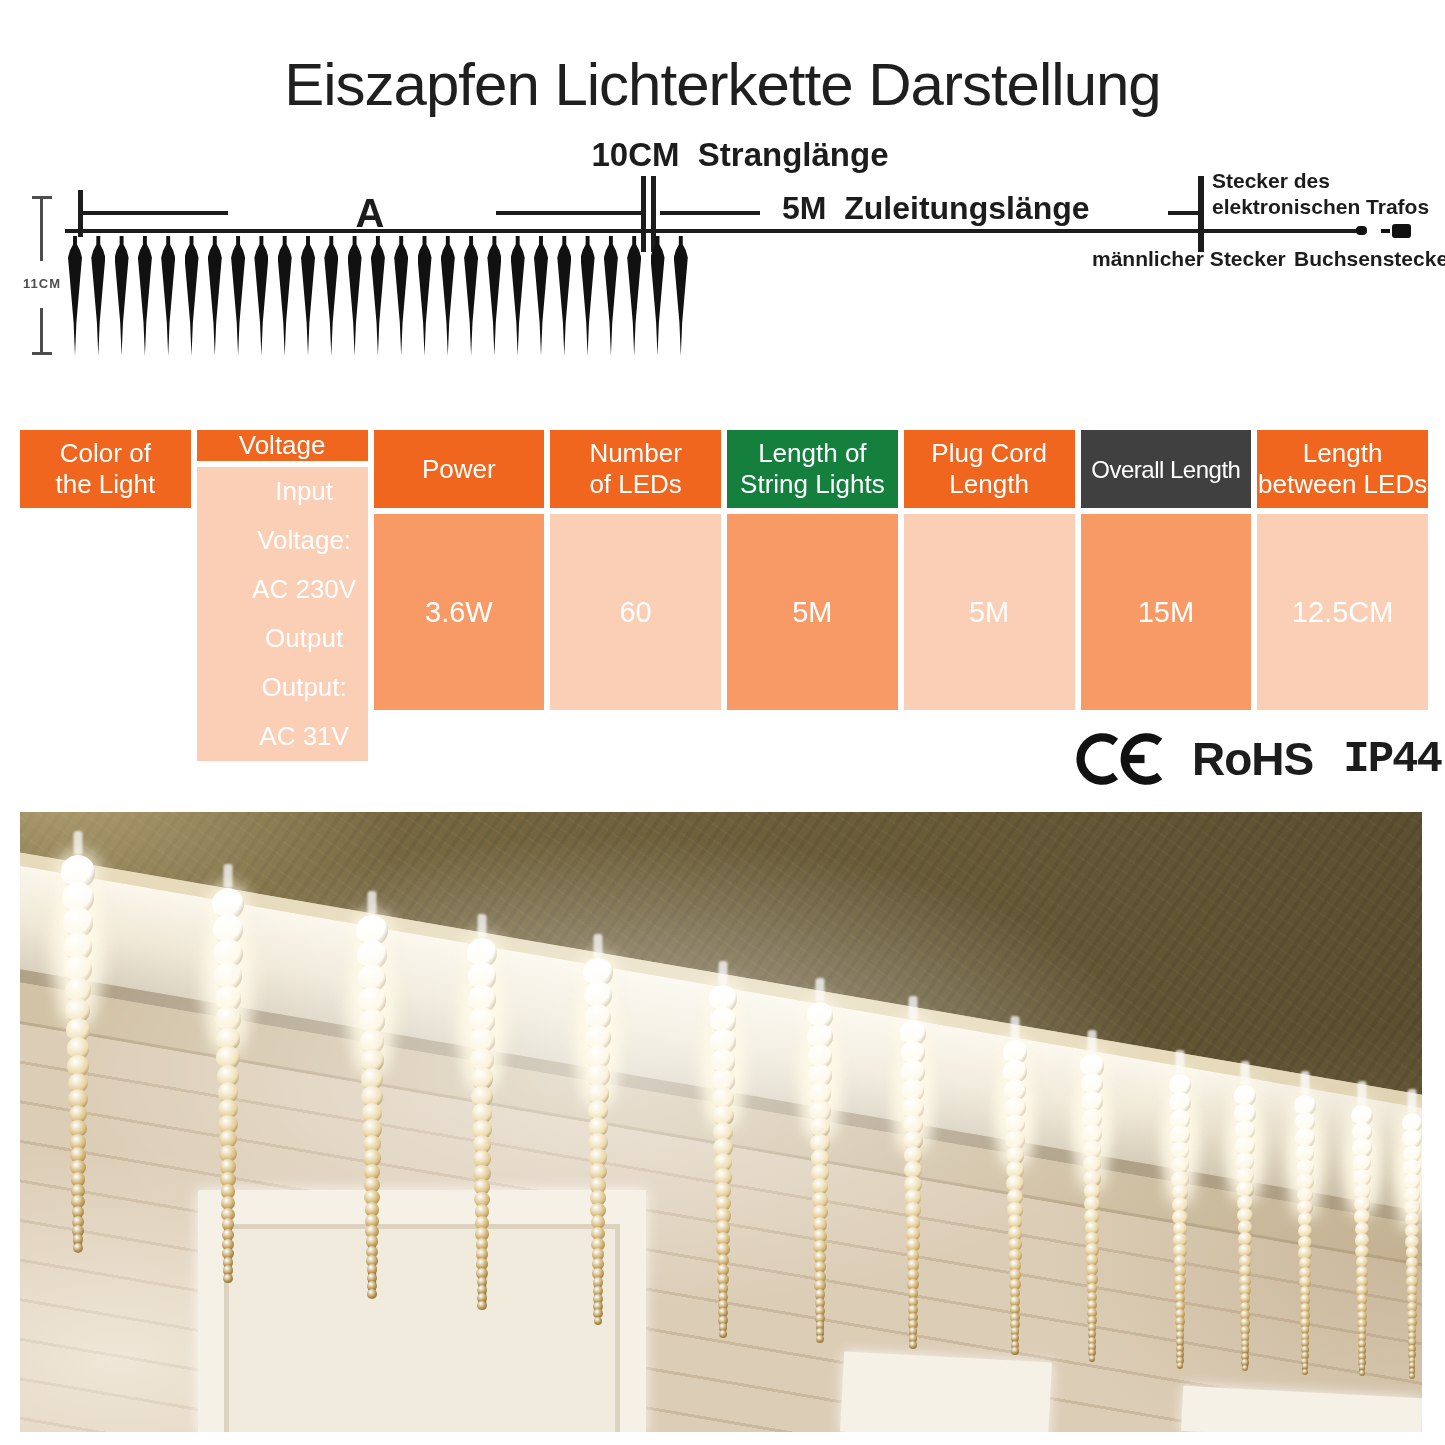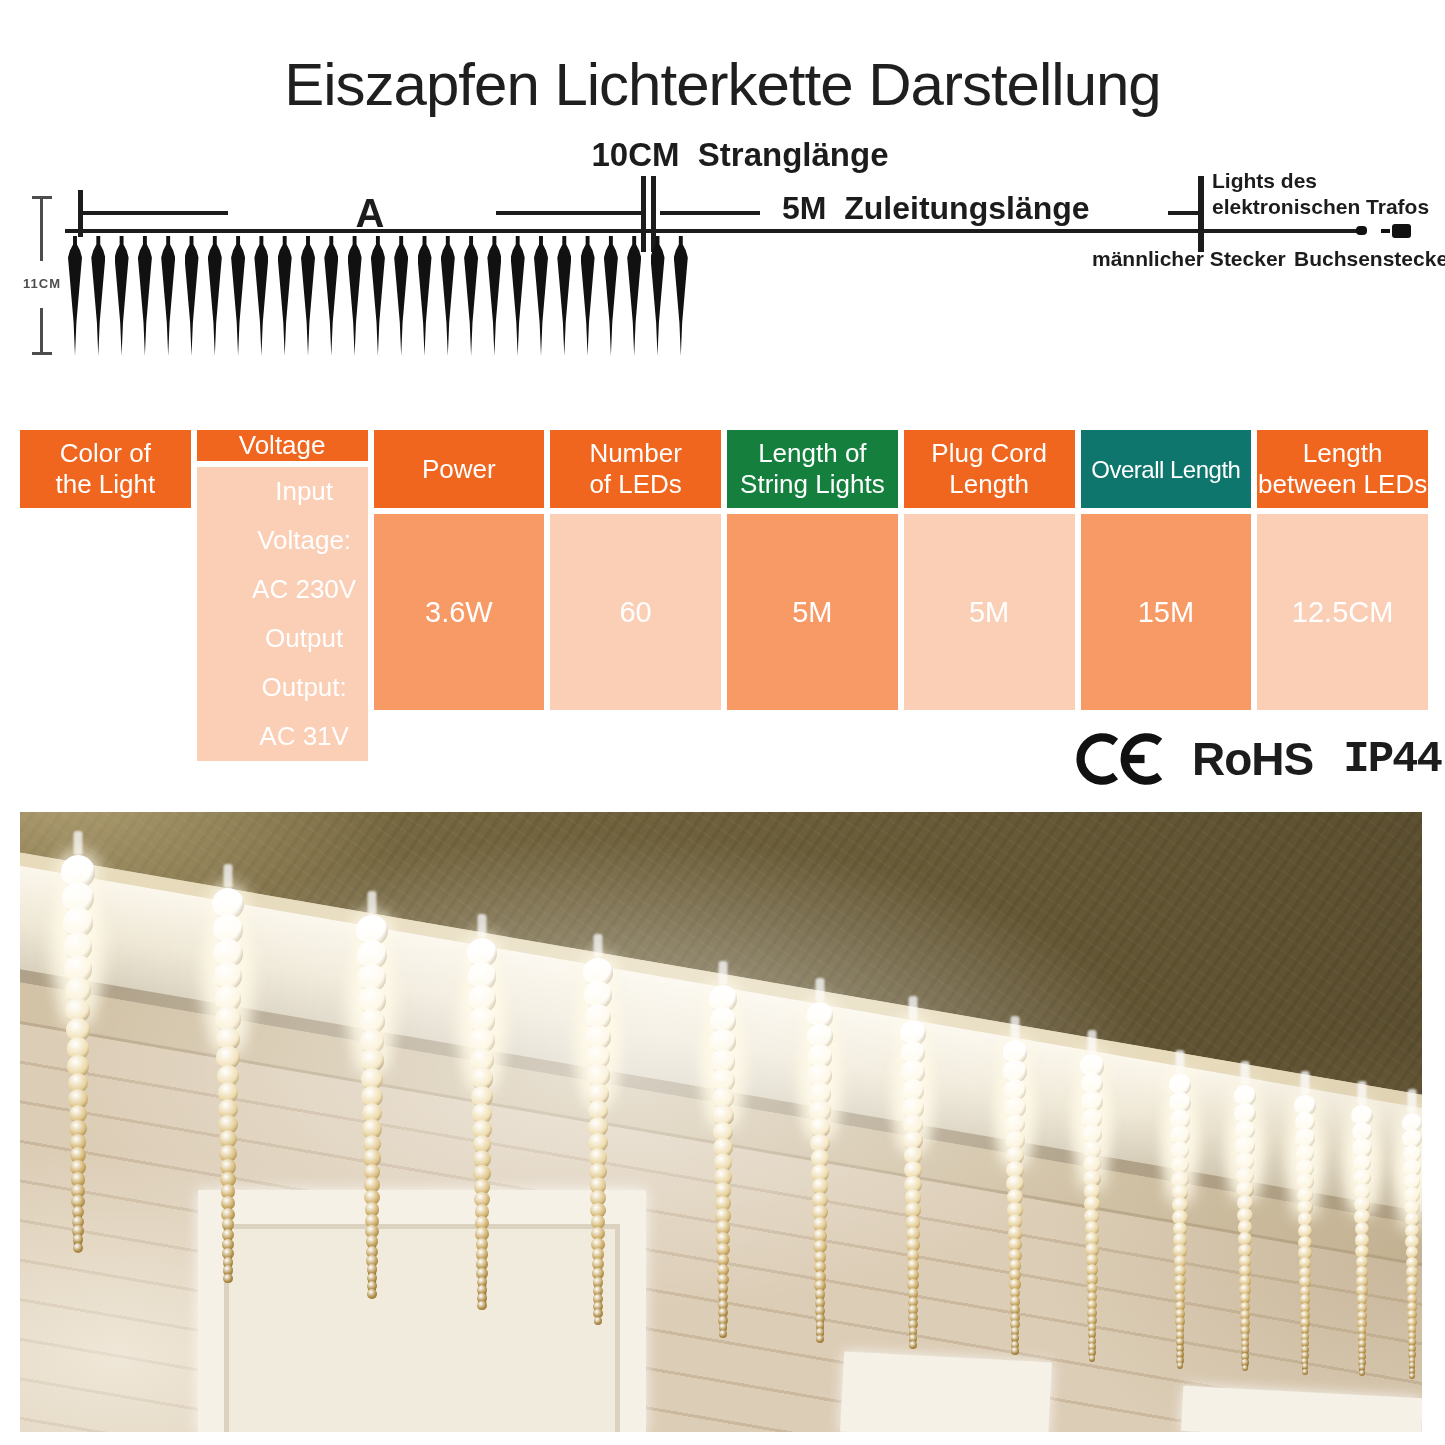--- a/index.html
+++ b/index.html
@@ -95,21 +95,21 @@
     <div class="abs dimline" style="left:83px;top:211px;width:145px;height:4px;"></div>
     <div class="abs" id="label-a">A</div>
     <div class="abs dimline" style="left:496px;top:211px;width:146px;height:4px;"></div>
     <div class="abs dimline" style="left:641px;top:176px;width:5px;height:76px;"></div>
     <div class="abs dimline" style="left:651px;top:176px;width:5px;height:76px;"></div>
     <div class="abs dimline" style="left:660px;top:211px;width:100px;height:4px;"></div>
     <div class="abs" id="label-lead">5M  Zuleitungslänge</div>
     <div class="abs dimline" style="left:1168px;top:211px;width:30px;height:4px;"></div>
     <div class="abs dimline" style="left:1198px;top:176px;width:6px;height:76px;"></div>
     <div class="abs" id="label-transformer">
-      <div>Lights des</div>
+      <div>Stecker des</div>
       <div>elektronischen Trafos</div>
     </div>
 
     <div class="abs dimline" style="left:65px;top:229px;width:1297px;height:4px;"></div>
     <div class="abs" style="left:1356px;top:226px;width:11px;height:9px;background:#111;border-radius:4px;"></div>
     <div class="abs" style="left:1381px;top:229px;width:9px;height:4px;background:#111;"></div>
     <div class="abs" style="left:1392px;top:224px;width:19px;height:14px;background:#111;border-radius:3px;"></div>
     <div class="abs" id="label-male-plug">männlicher Stecker</div>
     <div class="abs" id="label-socket-plug">Buchsensteсker</div>
 
@@ -197,21 +197,21 @@
       <div class="col">
         <div class="hcell" style="background: rgb(240, 102, 30);">
           <div>Plug Cord</div>
           <div>Length</div>
         </div>
         <div class="vcell" style="background: rgb(251, 206, 182); color: rgb(255, 255, 255);">
           <div>5M</div>
         </div>
       </div>
       <div class="col">
-        <div class="hcell" style="background: #0f766e;">
+        <div class="hcell" style="background: #404040;">
           <div class="nowrap">Overall Length</div>
         </div>
         <div class="vcell" style="background: rgb(248, 154, 102); color: rgb(255, 255, 255);">
           <div>15M</div>
         </div>
       </div>
       <div class="col">
         <div class="hcell" style="background: rgb(240, 102, 30);">
           <div>Length</div>
           <div>between LEDs</div>

